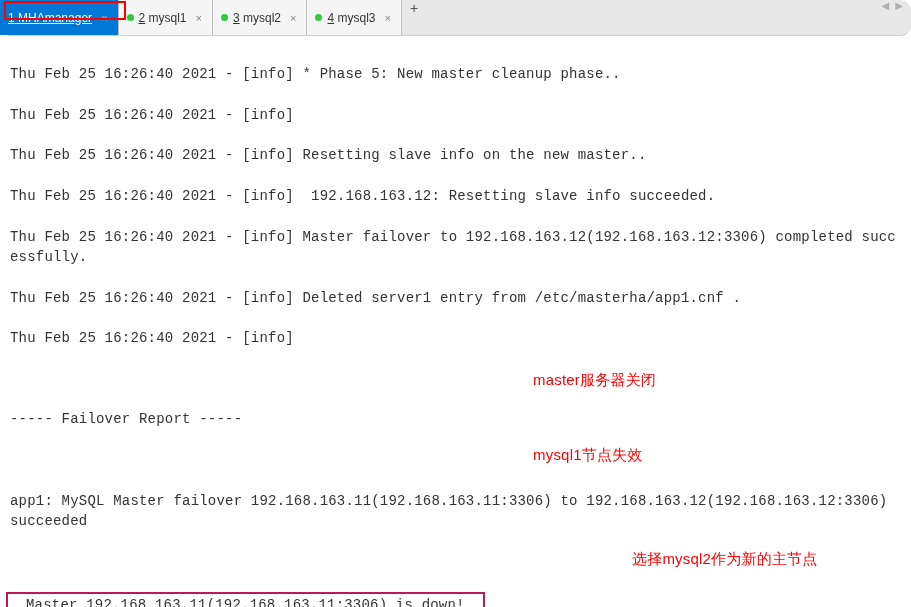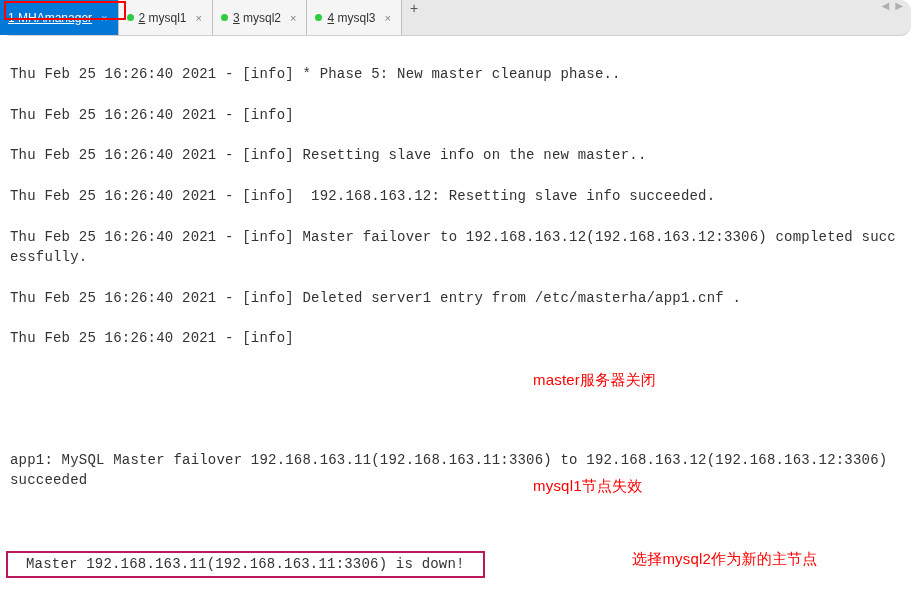--- a/index.html
+++ b/index.html
@@ -95,21 +95,21 @@
     }
     .annotation {
       position: absolute;
       color: #ff0000;
       font-weight: normal;
       font-family: "Microsoft YaHei", SimSun, Arial, sans-serif;
       font-size: 15px;
       pointer-events: none;
     }
     .annotation.a1 { top: 333px; left: 533px; }
-    .annotation.a2 { top: 439px; left: 533px; }
+    .annotation.a2 { top: 408px; left: 533px; }
     .annotation.a3 { top: 512px; left: 632px; }
   </style>
 </head>
 <body>
 
 <div class="tab-bar">
   <div class="highlight-box-active"></div>
   <div class="tab active">
     <span class="tab-label"><span>1</span> <span>MHAmanager</span></span>
     <span class="tab-close">×</span>
@@ -138,20 +138,21 @@
 
 <div class="terminal">
 <span class="line">Thu Feb 25 16:26:40 2021 - [info] * Phase 5: New master cleanup phase..</span>
 <span class="line">Thu Feb 25 16:26:40 2021 - [info] </span>
 <span class="line">Thu Feb 25 16:26:40 2021 - [info] Resetting slave info on the new master..</span>
 <span class="line">Thu Feb 25 16:26:40 2021 - [info]  192.168.163.12: Resetting slave info succeeded.</span>
 <span class="line">Thu Feb 25 16:26:40 2021 - [info] Master failover to 192.168.163.12(192.168.163.12:3306) completed successfully.</span>
 <span class="line">Thu Feb 25 16:26:40 2021 - [info] Deleted server1 entry from /etc/masterha/app1.cnf .</span>
 <span class="line">Thu Feb 25 16:26:40 2021 - [info] </span>
 <span class="line"> </span>
+<span class="line">----- Failover Report -----</span>
 <span class="line"> </span>
 <span class="line">app1: MySQL Master failover 192.168.163.11(192.168.163.11:3306) to 192.168.163.12(192.168.163.12:3306) succeeded</span>
 <span class="line"> </span>
 <span class="line"><span class="red-box">Master 192.168.163.11(192.168.163.11:3306) is down!</span></span>
 
 
 
 
 
 

